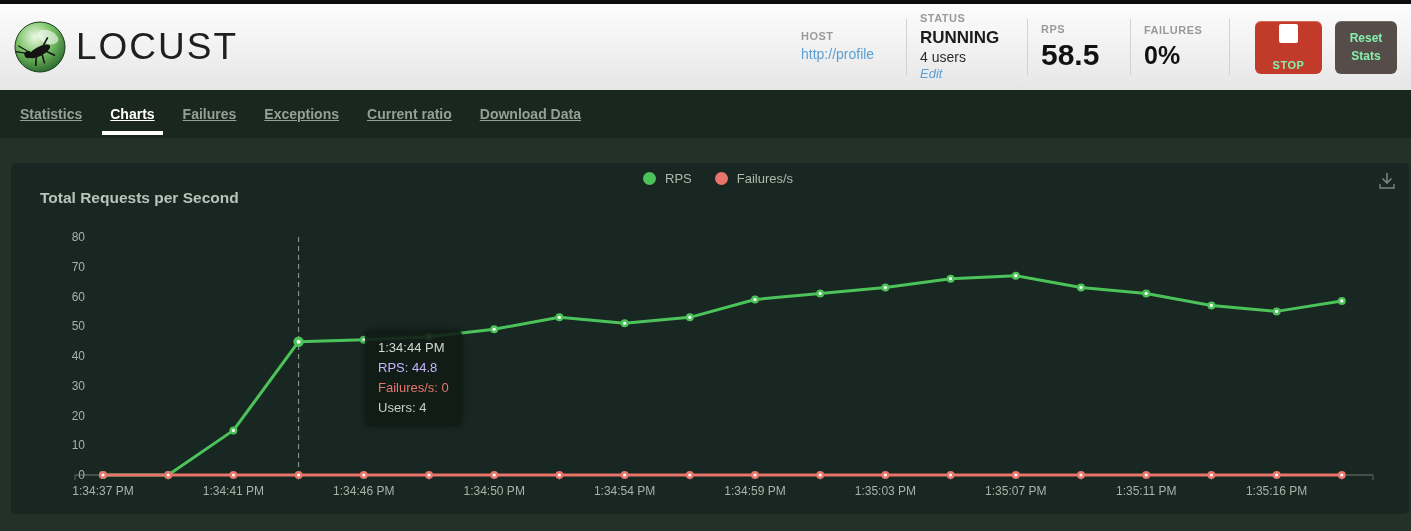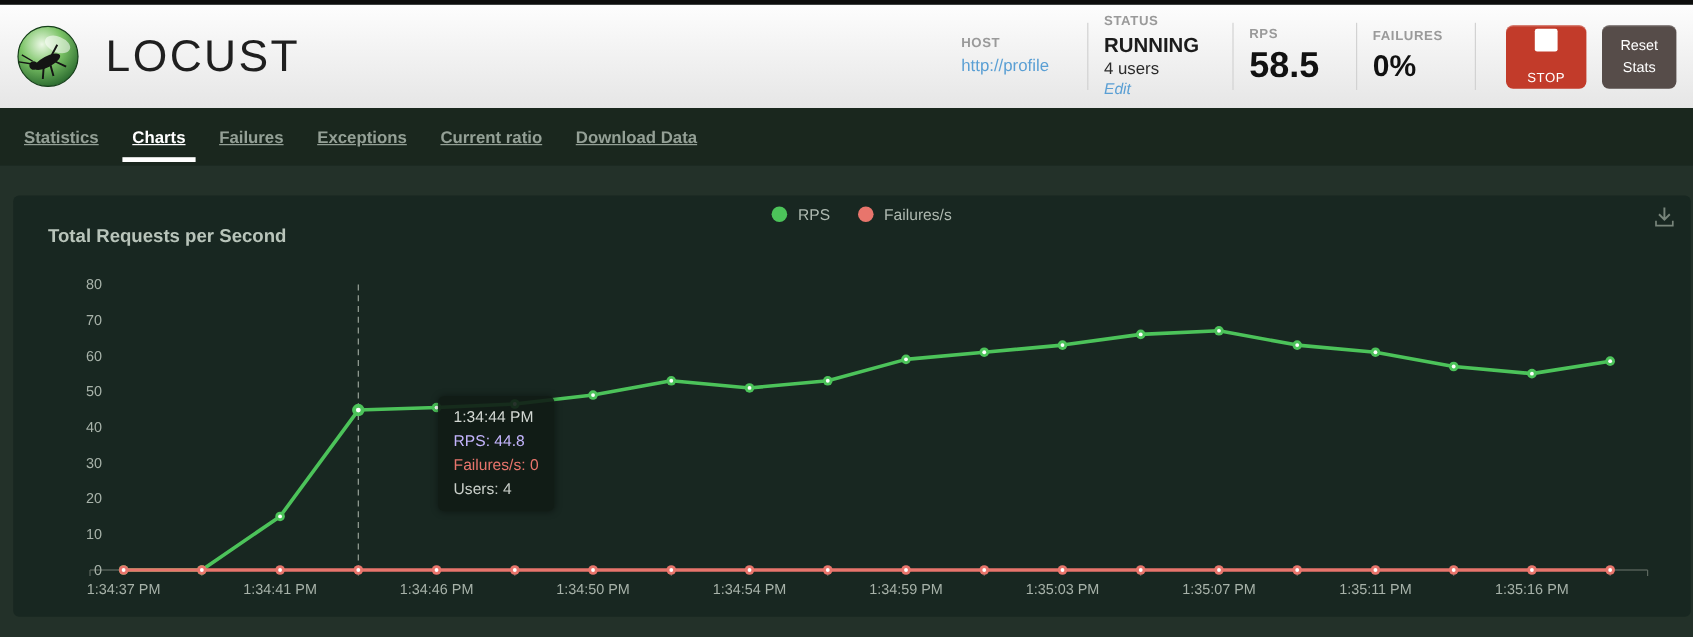--- a/index.html
+++ b/index.html
@@ -9,38 +9,38 @@
     background:#233129;
   }
   
   .topstrip{height:4px;background:#0d0d0d;}
   
   header{
     height:86px;display:flex;align-items:center;
     background:linear-gradient(#fdfdfd,#e6e6e6);
     padding:0 14px 0 14px;box-sizing:border-box;
   }
-  .logo{display:flex;align-items:center;gap:22px;}
+  .logo{display:flex;align-items:center;gap:10px;}
   .logo-text{font-size:37px;font-weight:300;color:#1f1f1f;letter-spacing:2px;}
   .spacer{flex:1;}
   .hblock{display:flex;flex-direction:column;justify-content:flex-start;line-height:1.25;}
   .hlabel{font-size:11px;font-weight:bold;color:#9a9a9a;letter-spacing:.5px;margin-bottom:2px;}
   .hlink{font-size:14px;color:#5a9fd4;text-decoration:none;}
   .hstatus{font-size:17px;font-weight:bold;color:#1c1c1c;}
   .husers{font-size:14px;color:#2b2b2b;}
   .hedit{font-size:13px;color:#5a9fd4;text-decoration:none;font-style:italic;}
   .hbig{font-size:30px;font-weight:bold;color:#111;line-height:1.1;}
   .hbig2{font-size:25px;font-weight:bold;color:#111;line-height:1.2;}
   .hdivider{width:1px;height:56px;background:#d2d2d2;margin:0 13px;}
   .blk-host{width:92px;}
   .blk-status{width:94px;}
   .blk-rps{width:76px;}
   .blk-failures{width:72px;}
-  .btn{border:none;border-radius:6px;color:#ffffff;cursor:pointer;
-       font-family:inherit;font-weight:normal;}
+  .btn{border:none;border-radius:6px;color:#86efac;cursor:pointer;
+       font-family:inherit;font-weight:bold;}
   .btn-stop{
     width:67px;height:53px;background:#c23b2a;margin-left:12px;
     display:flex;flex-direction:column;align-items:center;justify-content:center;gap:16px;
     box-shadow:inset 0 1px 0 rgba(255,255,255,.25);
   }
   .stop-square{width:19px;height:19px;background:#fff;border-radius:2px;}
   .btn-stop span{font-size:11px;letter-spacing:.5px;}
   .btn-reset{
     width:62px;height:53px;background:#564c49;margin-left:13px;
     font-size:12px;line-height:1.5;

